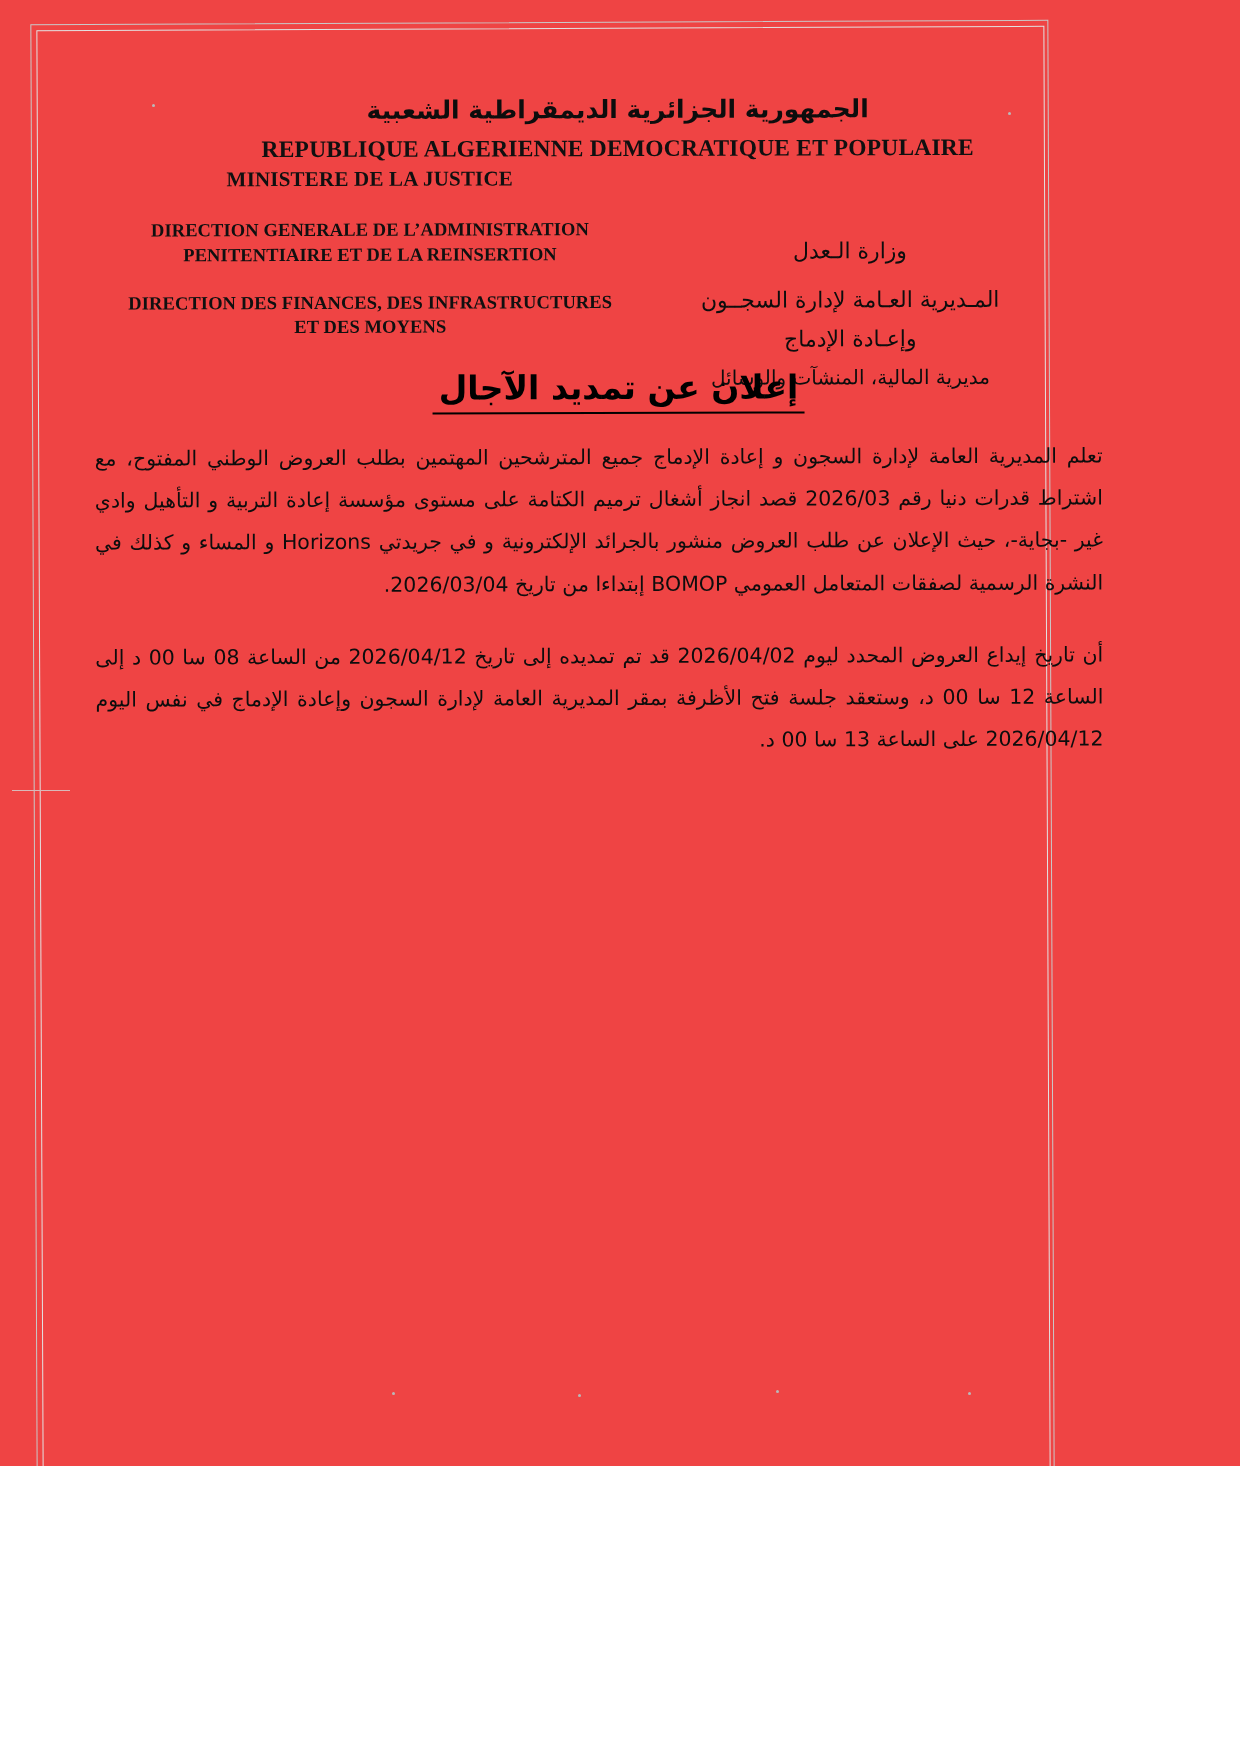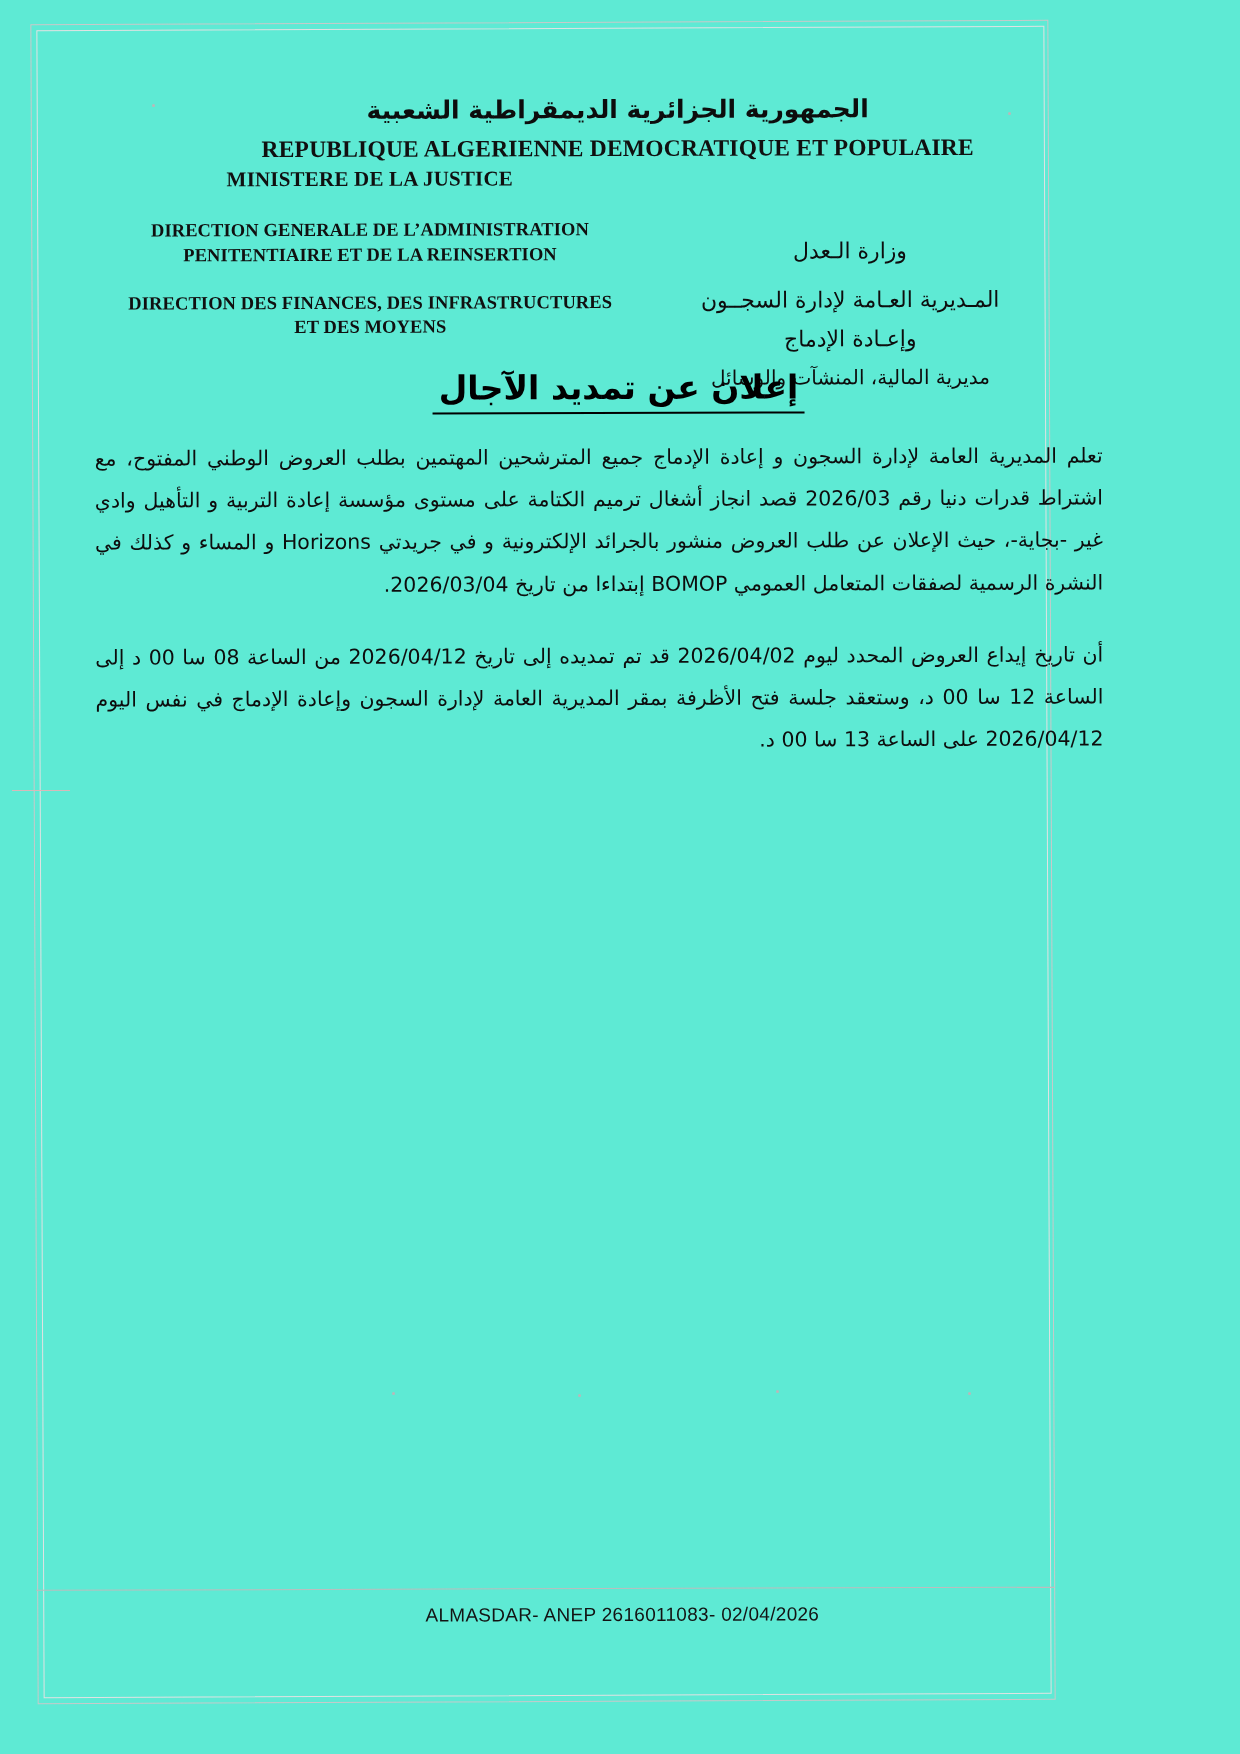--- a/index.html
+++ b/index.html
@@ -11,22 +11,22 @@
 
   body {
     font-family: "Liberation Serif", "DejaVu Serif", serif;
     color: #111111;
   }
 
   
   .scan-page {
     position: relative;
     width: 1240px;
-    height: 1754px;
-    background: #5eead4;
+    height: 1466px;
+    background: #ef4444;
     overflow: hidden;
   }
 
   
   .paper-edge {
     position: absolute;
     left: 34px;
     top: 22px;
     width: 1018px;
     height: 1680px;

